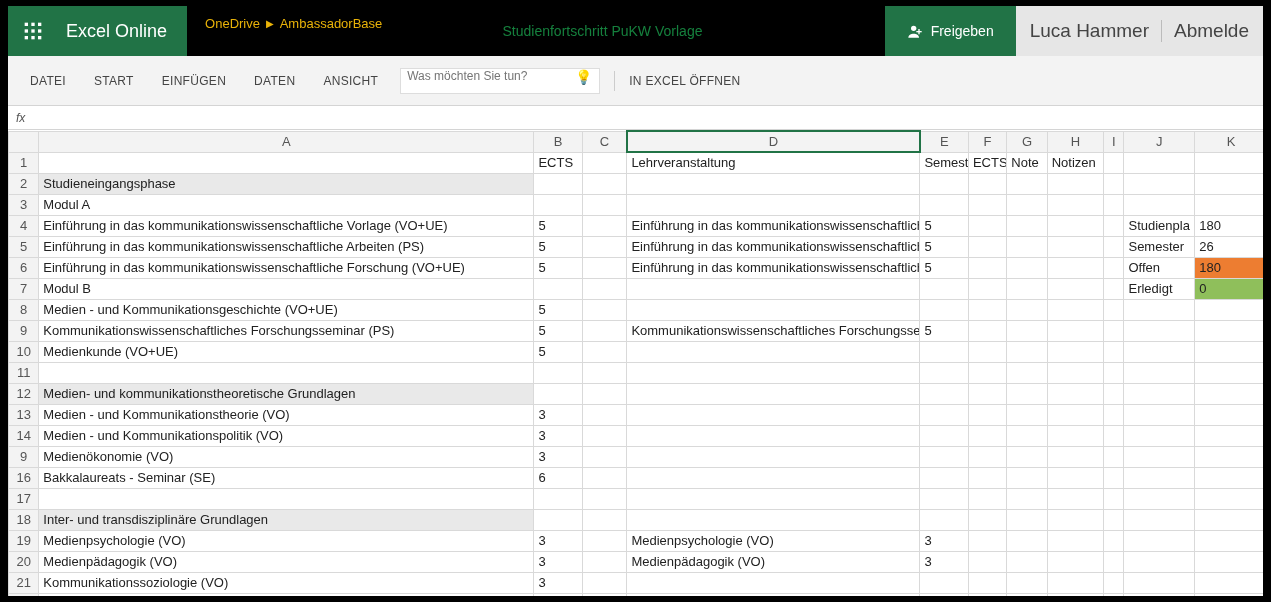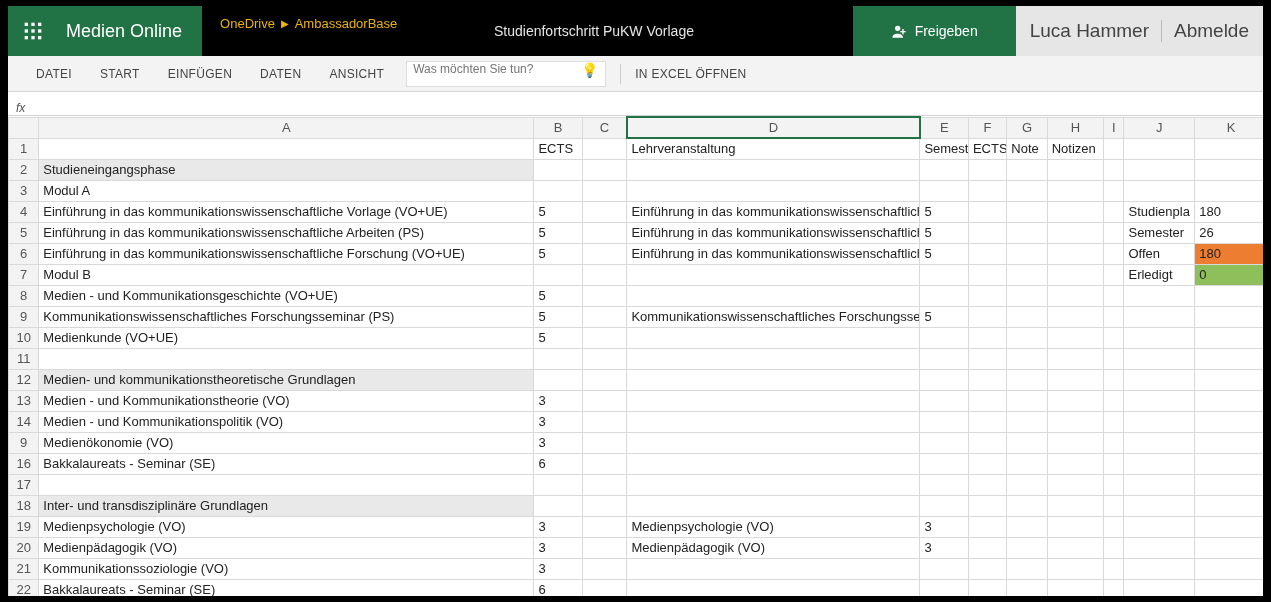--- a/index.html
+++ b/index.html
@@ -6,37 +6,37 @@
   body { font-family: "Segoe UI", Arial, sans-serif; font-size: 13px; background: #000; width: 1271px; height: 602px; overflow: hidden; position: relative; }
   .window { position: absolute; top: 6px; left: 8px; right: 8px; bottom: 6px; background: #fff; display: flex; flex-direction: column; }
 
   
   .titlebar { background: #000; height: 50px; display: flex; align-items: stretch; color: #fff; }
   .waffle { width: 50px; background:#217346; display:flex; align-items:center; justify-content:center; cursor:pointer; }
   .waffle svg { width:20px; height:20px; fill:#fff; }
   .brand { background:#217346; display:flex; align-items:center; padding:0 20px 0 8px; font-size:18px; font-weight:400; }
   .breadcrumb { display:flex; align-items:flex-start; padding:10px 18px 0 18px; font-size:13px; color:#eab308; }
   .breadcrumb .sep { margin:0 6px; font-size:10px; position:relative; top:2px; }
-  .doc-title { flex:1; display:flex; align-items:center; justify-content:center; font-size:14px; color:#e5e5e5; padding-right:80px;}
-  .share-btn { background:#217346; display:flex; align-items:center; padding:0 38px; font-size:14px; cursor:pointer; gap:8px; }
+  .doc-title { flex:1; display:flex; align-items:center; justify-content:center; font-size:14px; color:#15803d; padding-right:80px;}
+  .share-btn { background:#217346; display:flex; align-items:center; padding:0 22px; font-size:14px; cursor:pointer; gap:8px; }
   .share-btn svg { width:16px; height:16px; fill:#fff; }
   .user-area { background:#e6e6e6; color:#444; display:flex; align-items:center; padding:0 14px; font-size:19px; }
   .user-area .divider { width:1px; height:22px; background:#bbb; margin:0 12px; }
 
   
-  .ribbon { height:36px; background:#f3f3f3; border-bottom:1px solid #d4d4d4; display:flex; align-items:center; padding:0 14px; gap:0; font-size:12px; color:#444; }
+  .ribbon { height:50px; background:#f3f3f3; border-bottom:1px solid #d4d4d4; display:flex; align-items:center; padding:0 8px; gap:0; font-size:12px; color:#444; }
   .ribbon .tab { padding:0 14px; height:100%; display:flex; align-items:center; cursor:pointer; text-transform:uppercase; letter-spacing:0.3px; }
   .tellme { margin-left:8px; display:flex; align-items:flex-start; border:1px solid transparent; background:#fff0; padding:0 6px; height:26px; width:200px; position:relative; background:#fff; border:1px solid #ddd;}
   .tellme input { border:none; outline:none; font-size:12px; flex:1; background:transparent; color:#666; }
   .bulb { color:#f5b800; font-size:14px; margin-left:auto; }
   .ribbon .sep-v { width:1px; height:20px; background:#ccc; margin:0 14px; }
   .open-excel { font-size:12px; color:#444; cursor:pointer; text-transform:uppercase; letter-spacing:0.3px;}
 
   
-  .formula-bar { height:24px; border-bottom:1px solid #d4d4d4; display:flex; align-items:flex-end; padding:0 8px; font-style:italic; color:#555; font-size:12px;gap:45px; }
+  .formula-bar { height:24px; border-bottom:1px solid #d4d4d4; display:flex; align-items:center; padding:0 8px; font-style:italic; color:#555; font-size:12px;gap:45px; }
   .formula-bar .fx { font-style:italic; }
   .formula-bar input { border:none; outline:none; flex:1; font-size:12px; padding-left:8px; }
 
   
   .grid-wrap { flex:1; overflow:auto; position:relative; background:#fff; }
   table.grid { border-collapse:collapse; table-layout:fixed; width:1260px; }
   table.grid th, table.grid td { border:1px solid #d9d9d9; height:21px; font-size:13px; color:#222; padding:0 4px; white-space:nowrap; overflow:hidden; text-align:left; font-weight:normal;}
   table.grid thead th { background:#f3f3f3; text-align:center; font-weight:normal; color:#555; position:sticky; top:0; }
   table.grid th.rowhdr { background:#f3f3f3; text-align:center; color:#555; width:30px; position:sticky; left:0;}
   table.grid thead th.corner { width:30px; background:#f3f3f3;}
@@ -63,21 +63,21 @@
           <rect x="10" y="2" width="4" height="4"></rect>
           <rect x="18" y="2" width="4" height="4"></rect>
           <rect x="2" y="10" width="4" height="4"></rect>
           <rect x="10" y="10" width="4" height="4"></rect>
           <rect x="18" y="10" width="4" height="4"></rect>
           <rect x="2" y="18" width="4" height="4"></rect>
           <rect x="10" y="18" width="4" height="4"></rect>
           <rect x="18" y="18" width="4" height="4"></rect>
         </svg>
     </div>
-    <div class="brand">Medien Online</div>
+    <div class="brand">Excel Online</div>
     <div class="breadcrumb">
       <span>OneDrive</span>
       <span class="sep">▶</span>
       <span>AmbassadorBase</span>
     </div>
     <div class="doc-title">Studienfortschritt PuKW Vorlage</div>
     <div class="share-btn">
       <svg viewBox="0 0 24 24">
           <circle cx="10" cy="8" r="4"></circle>
           <path d="M2 22c0-4 4-6 8-6s8 2 8 6"></path>

